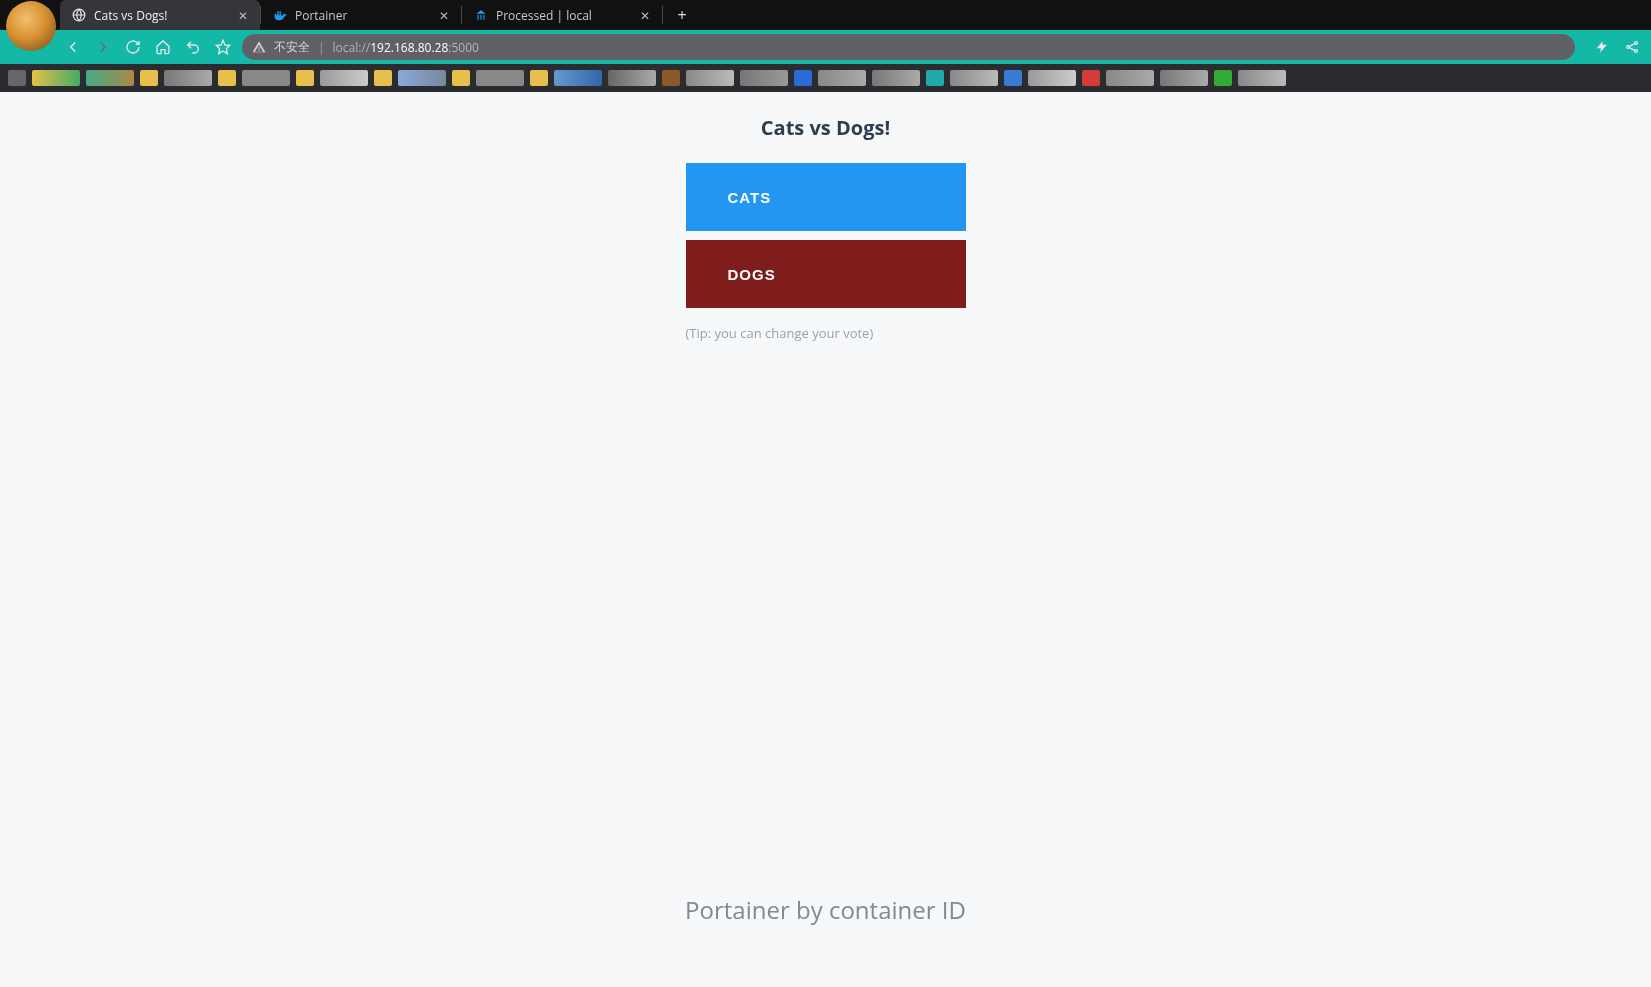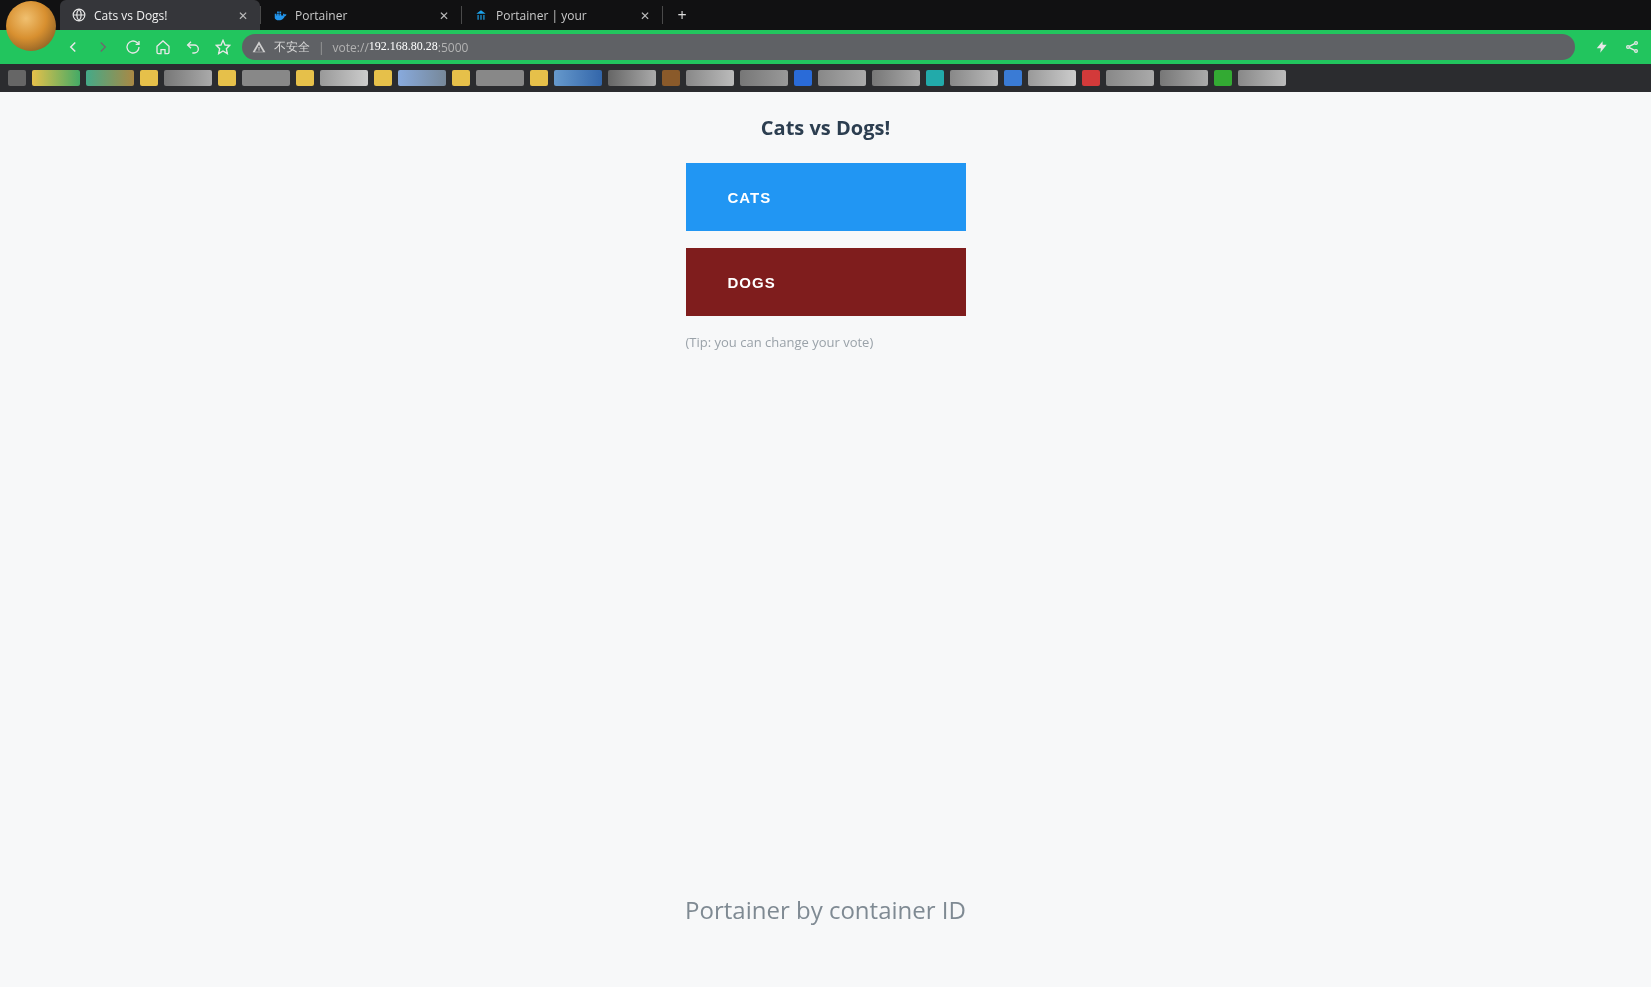--- a/index.html
+++ b/index.html
@@ -82,21 +82,21 @@
       justify-content: center;
       color: #ddd;
       font-size: 16px;
       margin-left: 6px;
       cursor: pointer;
     }
     .toolbar {
       display: flex;
       align-items: center;
       height: 34px;
-      background: #22c55e;
+      background: #14b8a6;
       padding: 0 10px 0 64px;
       gap: 10px;
     }
     .nav-icons {
       display: flex;
       align-items: center;
       gap: 12px;
     }
     .nav-btn {
       width: 18px;
@@ -121,21 +121,21 @@
       font-size: 12px;
     }
     .addr-sec-icon {
       display: inline-flex;
       color: #cfcfcf;
     }
     .addr-sec-label { color: #d9d9d9; font-size: 12px; }
     .addr-sep { color: #9b9b9b; }
     .addr-url { display: inline-flex; gap: 0; }
     .addr-url .dim { color: #b3b3b3; }
-    .addr-url .host { color: #fff; font-family: Liberation Serif, serif; }
+    .addr-url .host { color: #fff; }
     .right-icons {
       display: flex;
       align-items: center;
       gap: 12px;
       margin-left: 8px;
     }
     .bookmarks-bar {
       height: 28px;
       background: #2b2c2f;
       display: flex;
@@ -179,21 +179,21 @@
       width: 280px;
       height: 68px;
       border: none;
       color: #fff;
       font-weight: 700;
       font-size: 15px;
       letter-spacing: 1px;
       padding-left: 42px;
       text-align: left;
       cursor: pointer;
-      margin-bottom: 17px;
+      margin-bottom: 9px;
     }
     .vote-btn.cats { background: #2196F3; }
     .vote-btn.dogs { background: #7f1d1d; }
     .tip {
       color: #9aa2a9;
       font-size: 13px;
       margin-top: 16px;
     }
     .footer {
       position: absolute;
@@ -237,21 +237,21 @@
       <span class="title">Portainer</span>
       <span class="close">✕</span>
     </div>
     <span class="tab-sep"></span>
     <div class="tab">
       <span class="favicon">
         <svg width="14" height="14" viewBox="0 0 24 24" fill="#1ca3ec">
             <path d="M4 10h16L12 4 4 10zm2 2h2v8H6v-8zm5 0h2v8h-2v-8zm5 0h2v8h-2v-8z"></path>
           </svg>
       </span>
-      <span class="title">Portainer | your</span>
+      <span class="title">Processed | local</span>
       <span class="close">✕</span>
     </div>
     <span class="tab-sep"></span>
     <div class="new-tab">+</div>
   </div>
 
   <div class="toolbar">
     <div class="nav-icons">
       <span class="nav-btn">
         <svg width="18" height="18" viewBox="0 0 24 24" fill="none" stroke="#e8e8e8" stroke-width="2">
@@ -289,21 +289,21 @@
 
     <div class="addr-bar">
       <span class="addr-sec-icon">
         <svg width="14" height="14" viewBox="0 0 24 24" fill="#cfcfcf">
             <path d="M12 2L1 21h22L12 2zm0 6l7 12H5l7-12zm-1 4v3h2v-3h-2zm0 4v2h2v-2h-2z"></path>
           </svg>
       </span>
       <span class="addr-sec-label">不安全</span>
       <span class="addr-sep">|</span>
       <span class="addr-url">
-        <span class="dim">vote://</span>
+        <span class="dim">local://</span>
         <span class="host">192.168.80.28</span>
         <span class="dim">:5000</span>
       </span>
     </div>
 
     <div class="right-icons">
       <span class="nav-btn">
         <svg width="14" height="14" viewBox="0 0 24 24" fill="#e8e8e8">
             <path d="M13 2L3 14h7l-1 8 11-14h-7z"></path>
           </svg>

